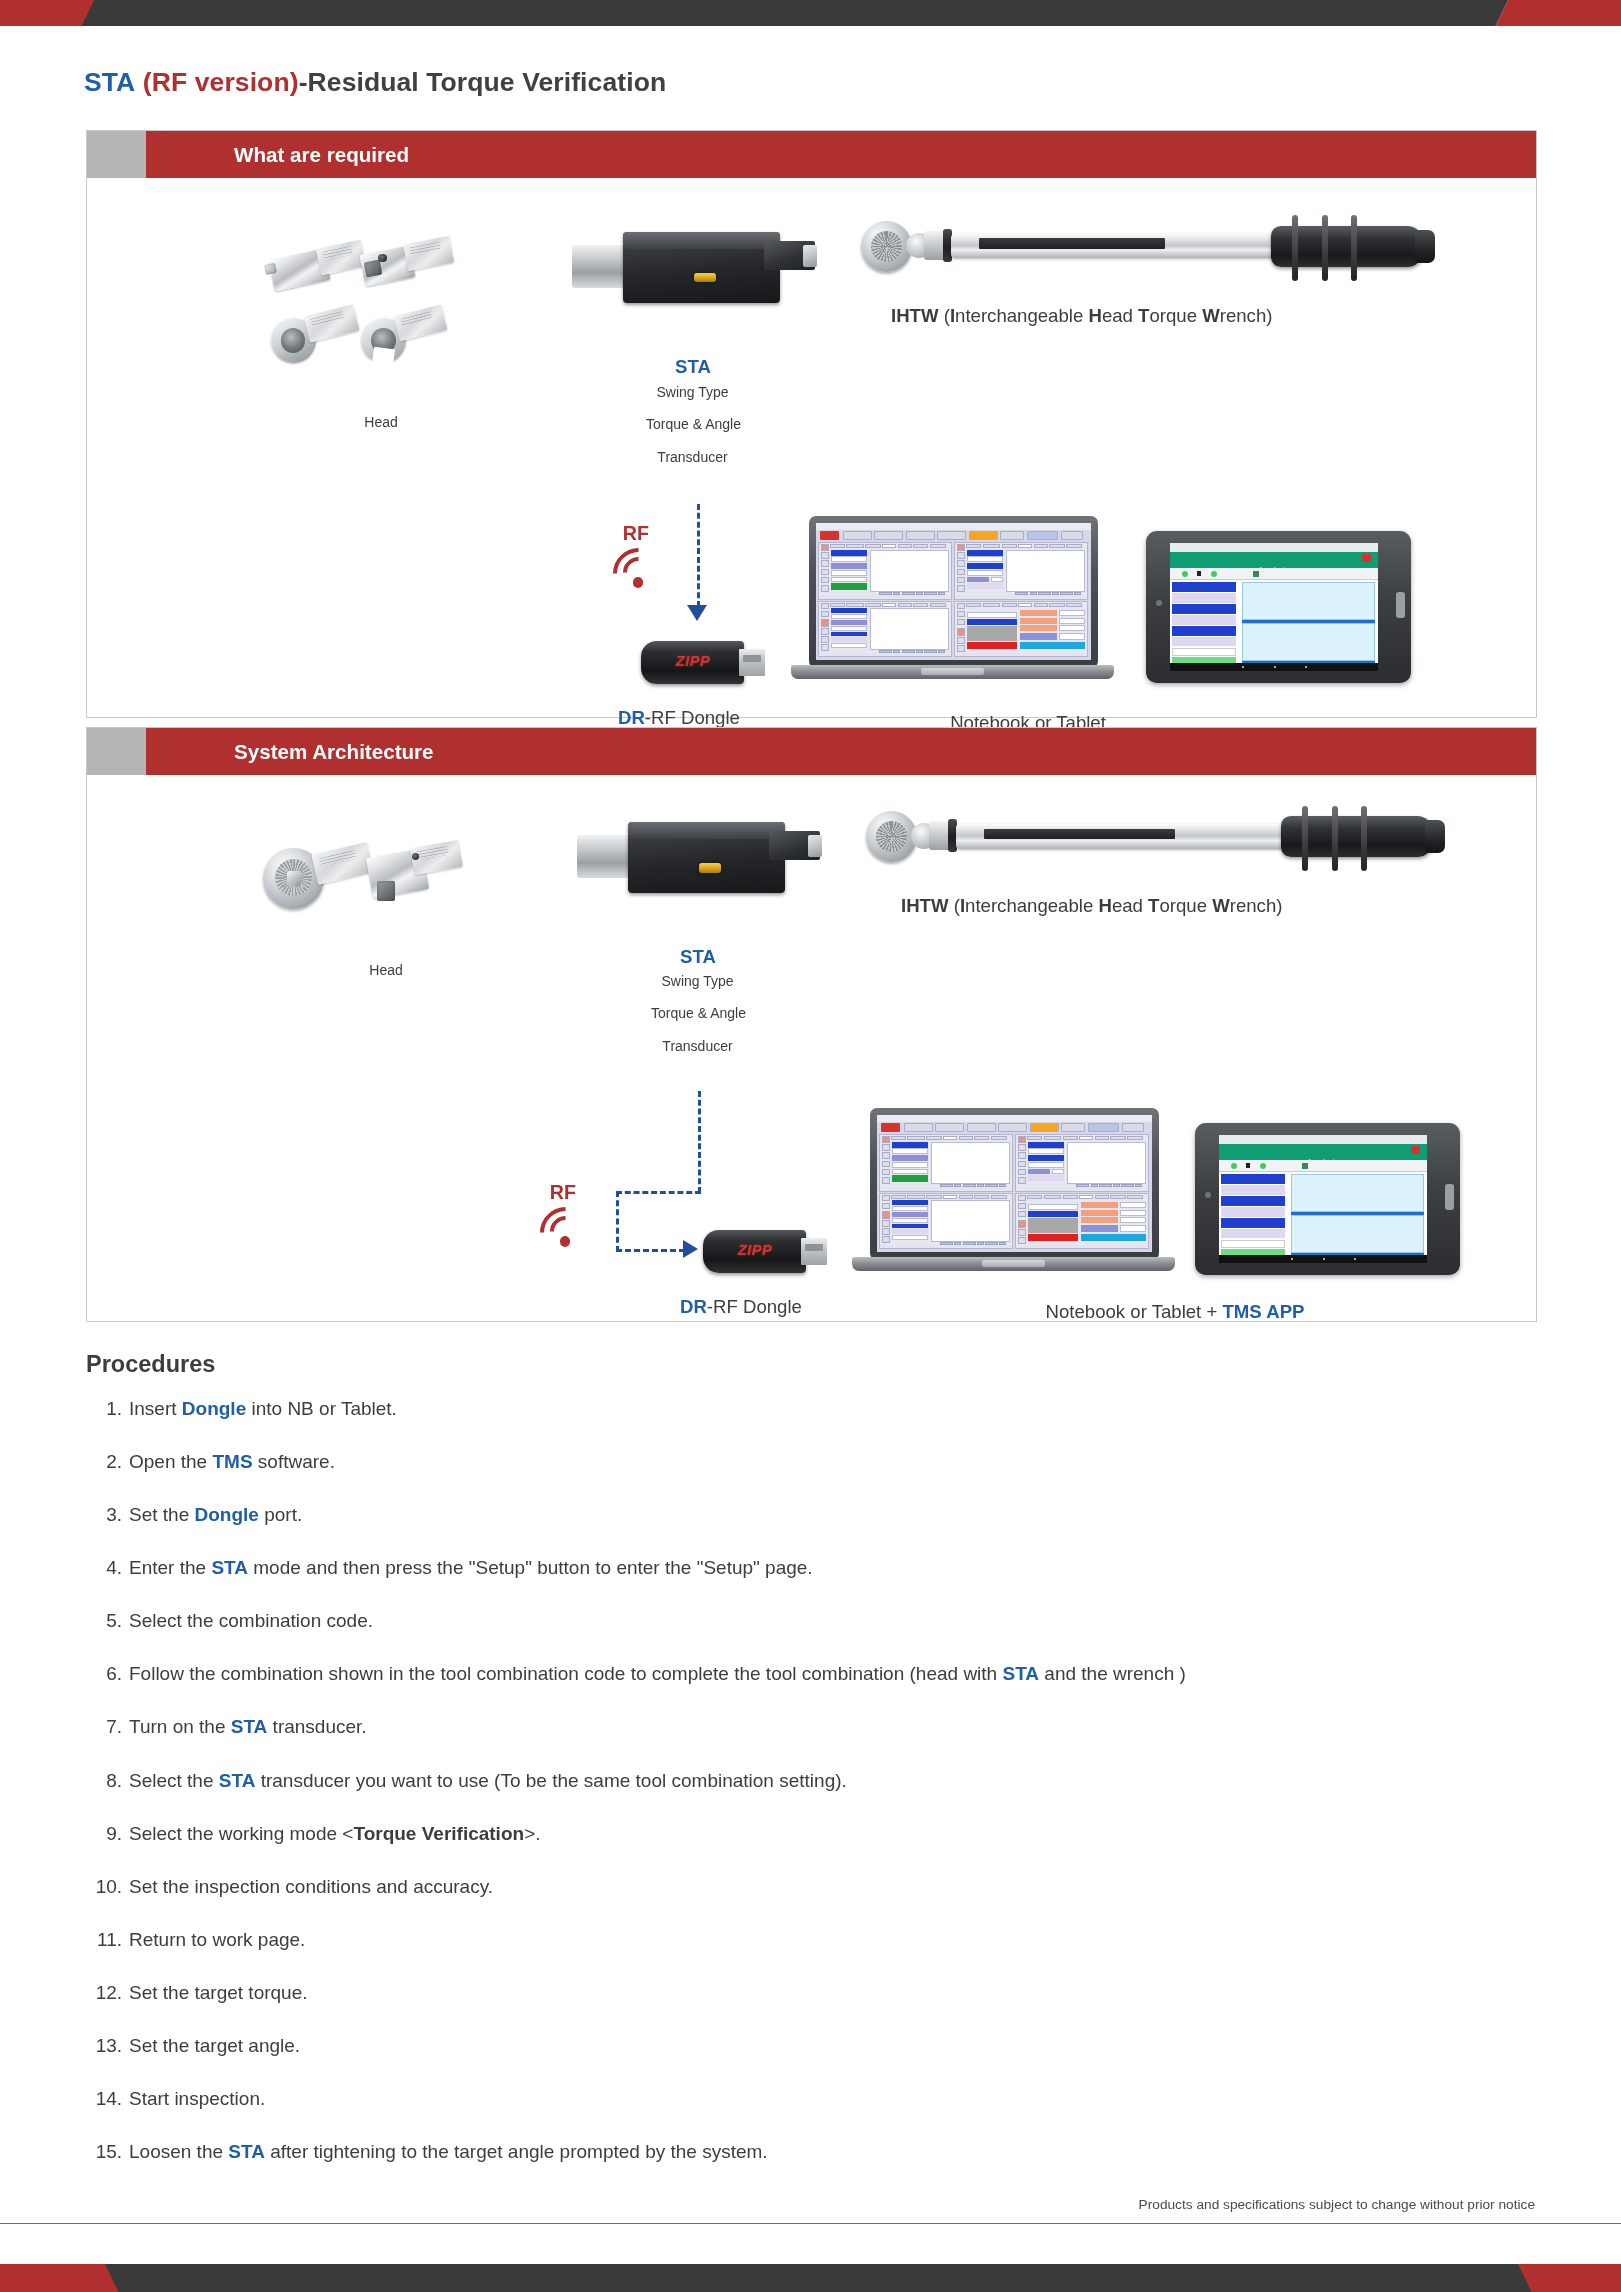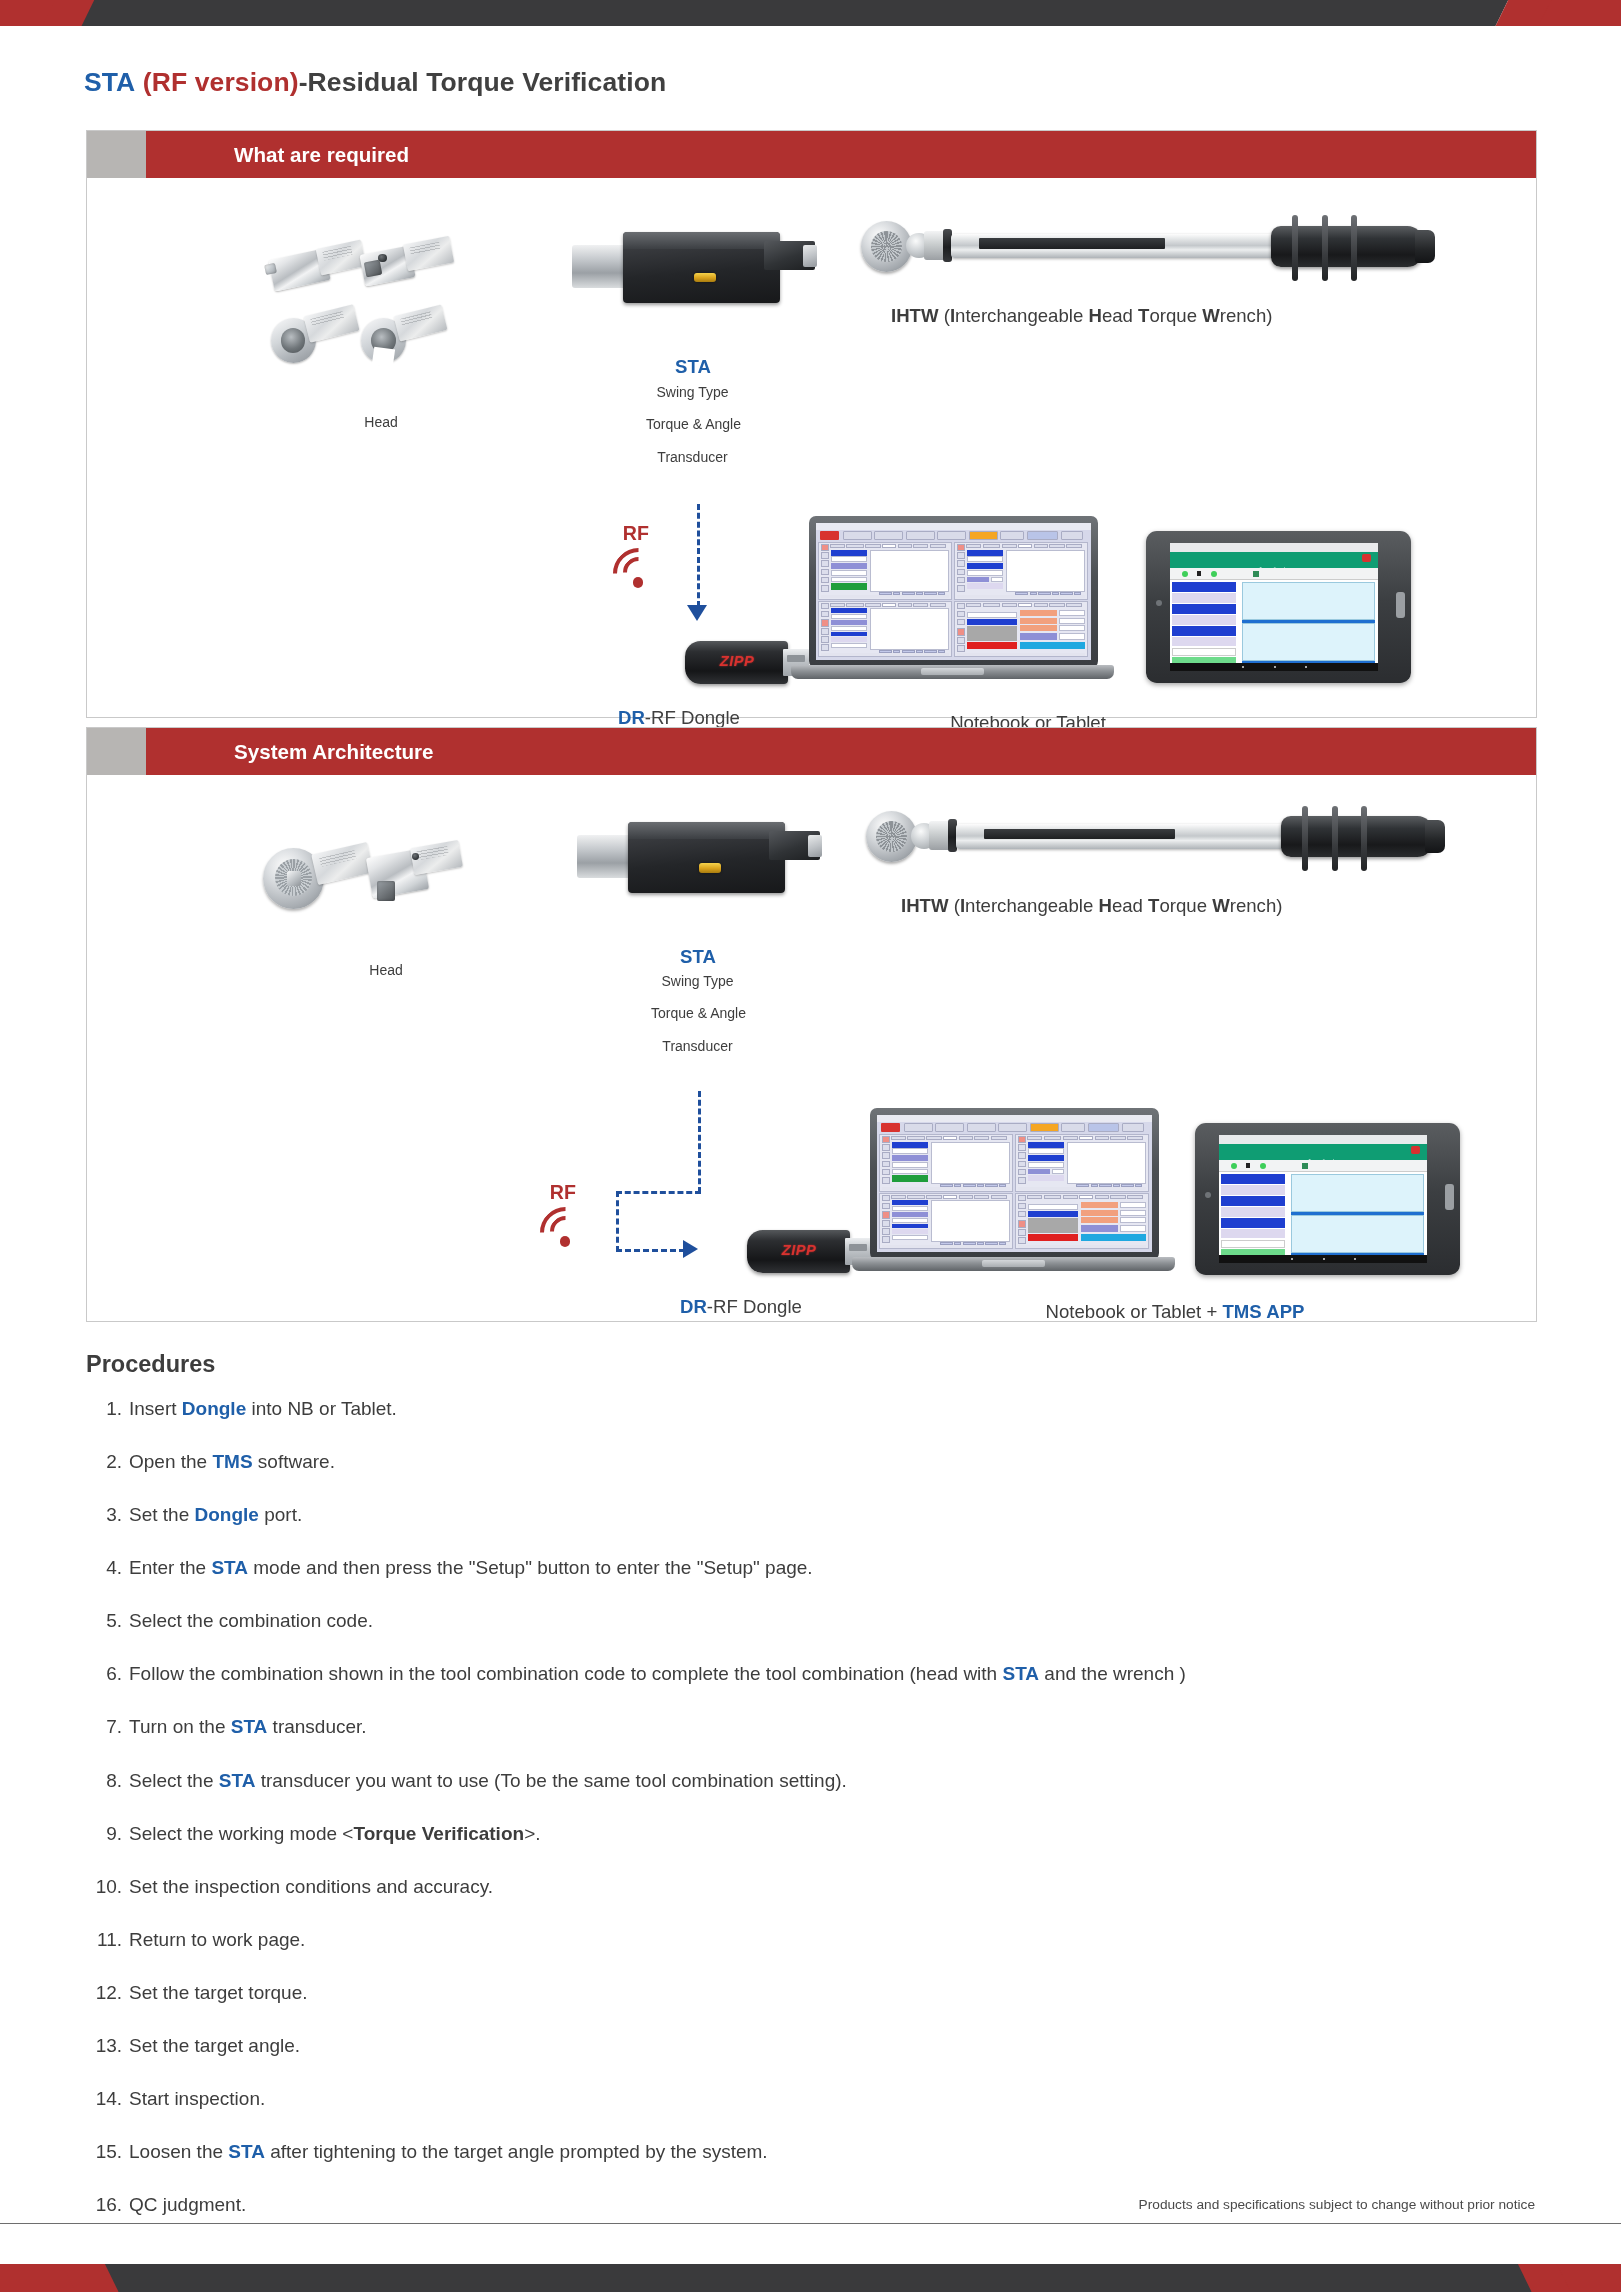--- a/index.html
+++ b/index.html
@@ -236,21 +236,21 @@
     border-left: 10.8px solid transparent; border-right: 10.8px solid transparent;
     border-top: 16.7px solid #1f4f9c;
   }
   .arrow-right {
     position:absolute; width:0; height:0;
     border-top: 9.8px solid transparent; border-bottom: 9.8px solid transparent;
     border-left: 15.7px solid #1f4f9c;
   }
 
   
-  .dongle { position:absolute;margin-left:44px; }
+  .dongle { position:absolute; }
   .dg-body {
     position:absolute; border-radius: 15.7px 3.9px 3.9px 15.7px;
     background: linear-gradient(180deg,#55585b 0%,#2c2e31 25%,#151618 70%,#303235 100%);
     box-shadow: 0 2px 3.9px rgba(0,0,0,.4);
   }
   .dg-zipp {
     position:absolute; color:#d8322f; font-weight:bold; font-style:italic;
     font-size:14.7px; letter-spacing:0.5px; text-align:center;
     text-shadow: 0 0 2px rgba(216,50,47,.7);
   }
@@ -1041,24 +1041,20 @@
         <div class="proc-txt">Set the target angle.</div>
       </div>
       <div class="proc-item">
         <div class="proc-num">14.</div>
         <div class="proc-txt">Start inspection.</div>
       </div>
       <div class="proc-item">
         <div class="proc-num">15.</div>
         <div class="proc-txt">Loosen the <span class="kw">STA</span> after tightening to the target angle prompted by the system.</div>
       </div>
-      <div class="proc-item">
-        <div class="proc-num">16.</div>
-        <div class="proc-txt">QC judgment.</div>
-      </div>
     </div>
 
   <div class="footer-note">Products and specifications subject to change without prior notice</div>
   <div class="footer-rule"></div>
   <div class="footer-bar">
     <div class="fb-red-left"></div>
     <div class="fb-red-slant"></div>
     <div class="fb-red-right"></div>
     <div class="fb-red-rslant"></div>
   </div>

